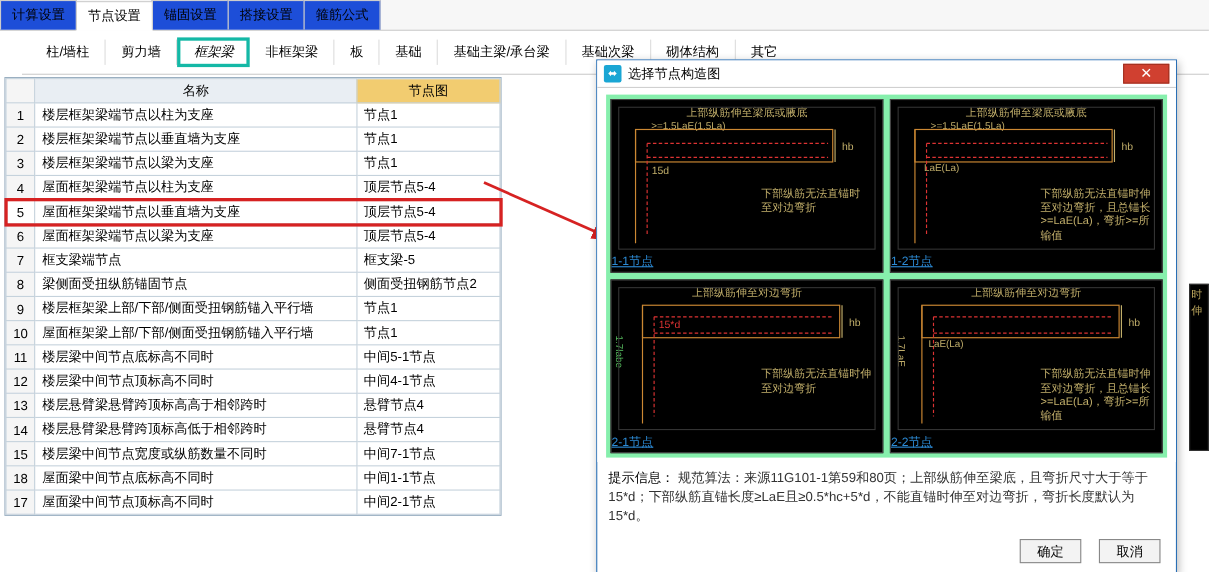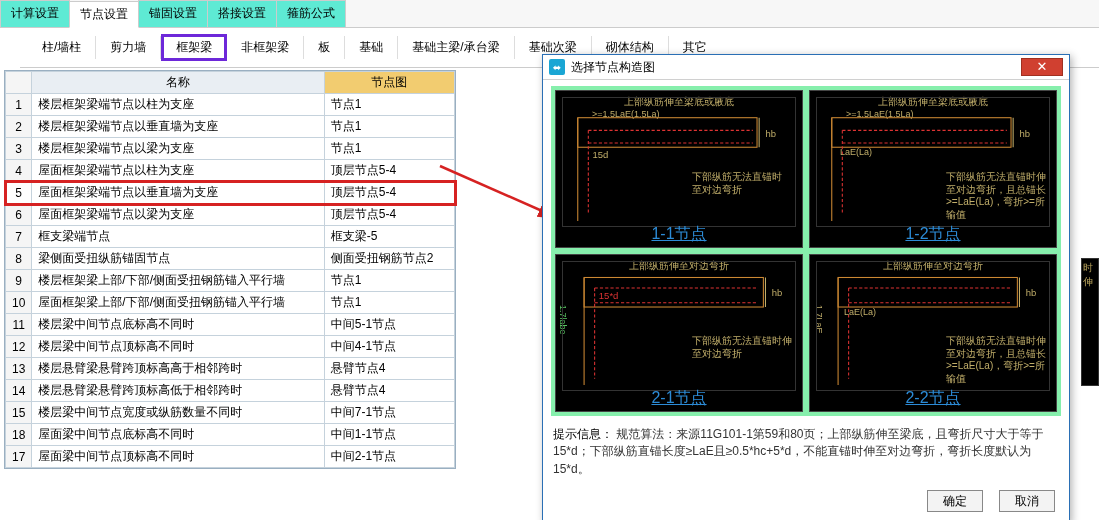--- a/index.html
+++ b/index.html
@@ -1,25 +1,25 @@
 <!DOCTYPE html>
 <html><head>
 <meta charset="utf-8">
 <style>
   * { box-sizing: border-box; margin: 0; padding: 0; }
   body { font-family: "Microsoft YaHei", SimSun, sans-serif; font-size: 12px; background: #fff; position: relative; width: 1099px; height: 520px; overflow: hidden; }
 
   .top-tabs { display: flex; border-bottom: 1px solid #ccc; background: #f7f7f7; }
-  .top-tabs .tab { padding: 4px 10px; border: 1px solid #ccc; border-bottom: none; margin-right: -1px; background: #5eead4; cursor: pointer; }
+  .top-tabs .tab { padding: 4px 10px; border: 1px solid #ccc; border-bottom: none; margin-right: -1px; background: #1d4ed8; cursor: pointer; }
   .top-tabs .tab.active { background: #fff; border-bottom: 1px solid #fff; position: relative; top: 1px; }
 
   .sub-tabs { display: flex; padding: 6px 8px; border-bottom: 1px solid #ccc; gap: 0; align-items: center; margin-left: 20px; }
   .sub-tabs .stab { padding: 3px 14px; cursor: pointer; border-right: 1px solid #ddd; }
   .sub-tabs .stab:last-child { border-right: none; }
-  .sub-tabs .stab.highlight { border: 3px solid #6d28d9; padding: 2px 12px; }
+  .sub-tabs .stab.highlight { border: 3px solid #14b8a6; padding: 2px 12px; font-style: italic; }
 
   .table-wrap { margin: 2px 4px; border: 1px solid #9aafc1; width: 452px; }
   table { border-collapse: collapse; width: 100%; }
   th, td { border: 1px solid #c5d2dc; padding: 2px 6px; text-align: left; height: 18px; white-space: nowrap; }
   th { background: #e9eef3; text-align: center; font-weight: normal; }
   th.nodecol { background: #f2cc70; }
   .num { text-align: center; width: 26px; background: #f5f5f5; }
   tr.highlight td { background: #fff; }
   tr.highlight { outline: 3px solid #d62222; outline-offset: -1px; }
 
@@ -33,31 +33,31 @@
   .dlg-title { display: flex; align-items: center; background: #fff; padding: 3px 6px; border-bottom: 1px solid #d0d0d0; }
   .dlg-title .ico { width: 16px; height: 16px; background: #1aa6d4; border-radius: 2px; display: inline-flex; align-items: center; justify-content: center; color: #fff; font-size: 10px; margin-right: 6px; }
   .dlg-title .ttl { flex: 1; }
   .dlg-title .close { width: 42px; height: 18px; background: #d04030; color: #fff; text-align: center; line-height: 16px; border: 1px solid #a03020; cursor: pointer; font-size: 13px; }
 
   .dlg-body { background: #fff; padding: 6px 8px 4px; }
   .grid4 { display: grid; grid-template-columns: 1fr 1fr; grid-template-rows: 1fr 1fr; gap: 6px; background: #86efac; padding: 4px; }
   .cell { background: #000; border: 1px solid #444; height: 158px; position: relative; color: #b6a15a; font-size: 11px; }
   .cell .cad { position: absolute; inset: 6px 6px 20px 6px; border: 1px solid #333; }
   .cell .cad svg { width: 100%; height: 100%; }
-  .cell .lnk { position: absolute; bottom: 2px; left: 0; right: 0; text-align: center; color: #2c8bd6; text-decoration: underline; cursor: pointer; font-size: 16px; }
+  .cell .lnk { position: absolute; bottom: 2px; left: 0; right: 0; color: #2c8bd6; text-decoration: underline; cursor: pointer; font-size: 11px; }
   .cell .note { position: absolute; right: 10px; top: 80px; width: 100px; font-size: 10px; line-height: 1.25; color: #c1ae6a; }
   .cell .toptxt { position: absolute; top: 4px; left: 0; right: 0; text-align: center; font-size: 10px; color: #c1ae6a; }
   .cell .dimtxt { position: absolute; font-size: 9px; color: #c1ae6a; }
 
   .hint { padding: 6px 10px; font-size: 12px; line-height: 1.45; color: #333; }
   .hint .lbl { color: #000; }
   .btns { display: flex; justify-content: flex-end; gap: 16px; padding: 6px 14px 10px; }
   .btns button { width: 56px; height: 22px; border: 1px solid #888; background: #f3f3f3; cursor: pointer; font-size: 12px; }
 
-  .sidepeek { position: absolute; right: 0; top: 258px; width: 18px; height: 128px; background: #000; border: 1px solid #333; color: #b6a15a; font-size: 10px; padding: 2px 1px; }
+  .sidepeek { position: absolute; right: 0; top: 258px; width: 18px; height: 152px; background: #000; border: 1px solid #333; color: #b6a15a; font-size: 10px; padding: 2px 1px; }
 </style>
 </head>
 <body>
 
 <div class="top-tabs">
   <div class="tab">计算设置</div>
   <div class="tab active">节点设置</div>
   <div class="tab">锚固设置</div>
   <div class="tab">搭接设置</div>
   <div class="tab">箍筋公式</div>

